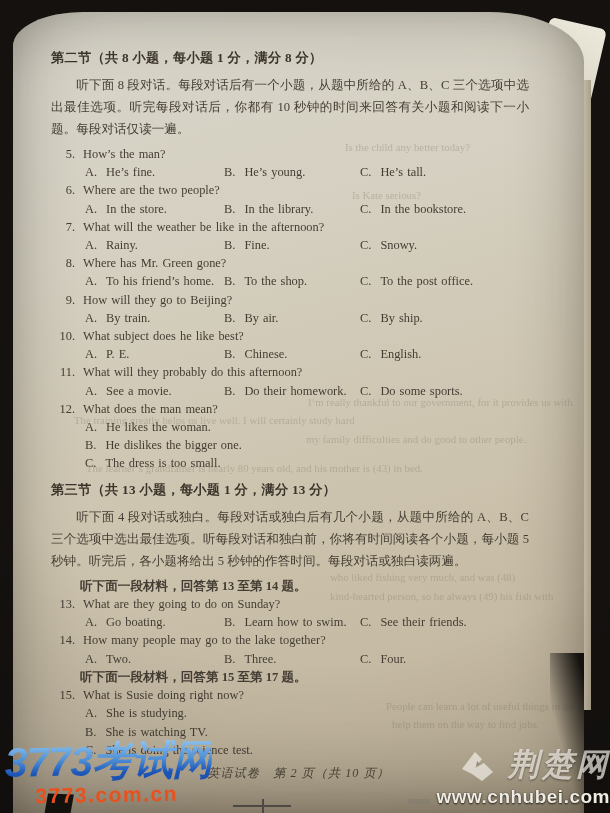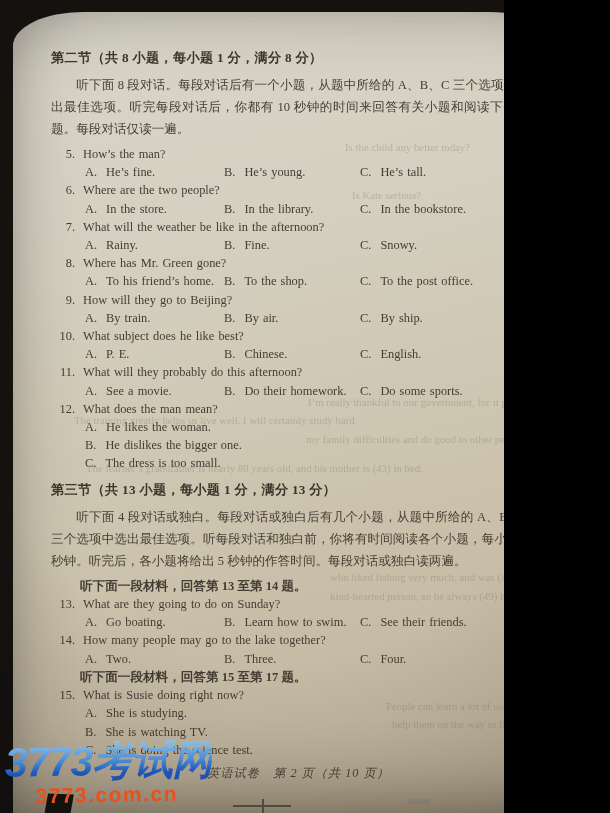--- a/index.html
+++ b/index.html
@@ -1,16 +1,16 @@
 <!DOCTYPE html>
 <html><head>
 <meta charset="utf-8">
 <style>
   html,body{margin:0;padding:0;background:#000;}
-  .photo{position:relative;width:504px;height:813px;background:#14110f;overflow:hidden;
+  .photo{position:relative;width:610px;height:813px;background:#14110f;overflow:hidden;
          font-family:"Liberation Serif",serif;}
   
   .underpage{position:absolute;left:538px;top:22px;width:58px;height:104px;
              background:linear-gradient(200deg,#ece9dc,#d2ccba);transform:rotate(13deg);
              border-radius:6px;z-index:0;}
   .edgestrip{position:absolute;left:577px;top:80px;width:14px;height:630px;
              background:linear-gradient(to right,#d6d0c0,#aba089);z-index:0;}
   
   .page{position:absolute;left:13px;top:12px;width:571px;height:801px;z-index:1;overflow:hidden;
         background:linear-gradient(165deg,#d8d5ca 0%,#d5d0c1 28%,#cdc4af 58%,#c3b7a0 84%,#bcb096 100%);
@@ -199,13 +199,23 @@
   <div class="tline-h"></div>
   <div class="tline-v"></div>
   <div class="gray-dash"></div>
 
   <div class="wm3773">
     <div class="title">3773考试网</div>
     <div class="url">3773.com.cn</div>
   </div>
   <div class="reddot wm3773-dot" style="position:absolute;z-index:11;"></div>
 
+  <div class="wmhubei">
+    <div class="brand">
+      <svg width="42" height="36" viewBox="0 0 42 36" style="margin-right:6px;opacity:.85">
+        <path d="M2 22 L15 5 L22 12 L15 21 L24 16 L33 25 L22 34 L12 27 Z" fill="#efece4"></path>
+        <path d="M17 14 L20 17 L16 20 Z" fill="#8d8678"></path>
+      </svg>
+      <span class="chars">荆楚网</span>
+    </div>
+    <div class="url">www.cnhubei.com</div>
+  </div>
 </div>
 
 </body></html>

